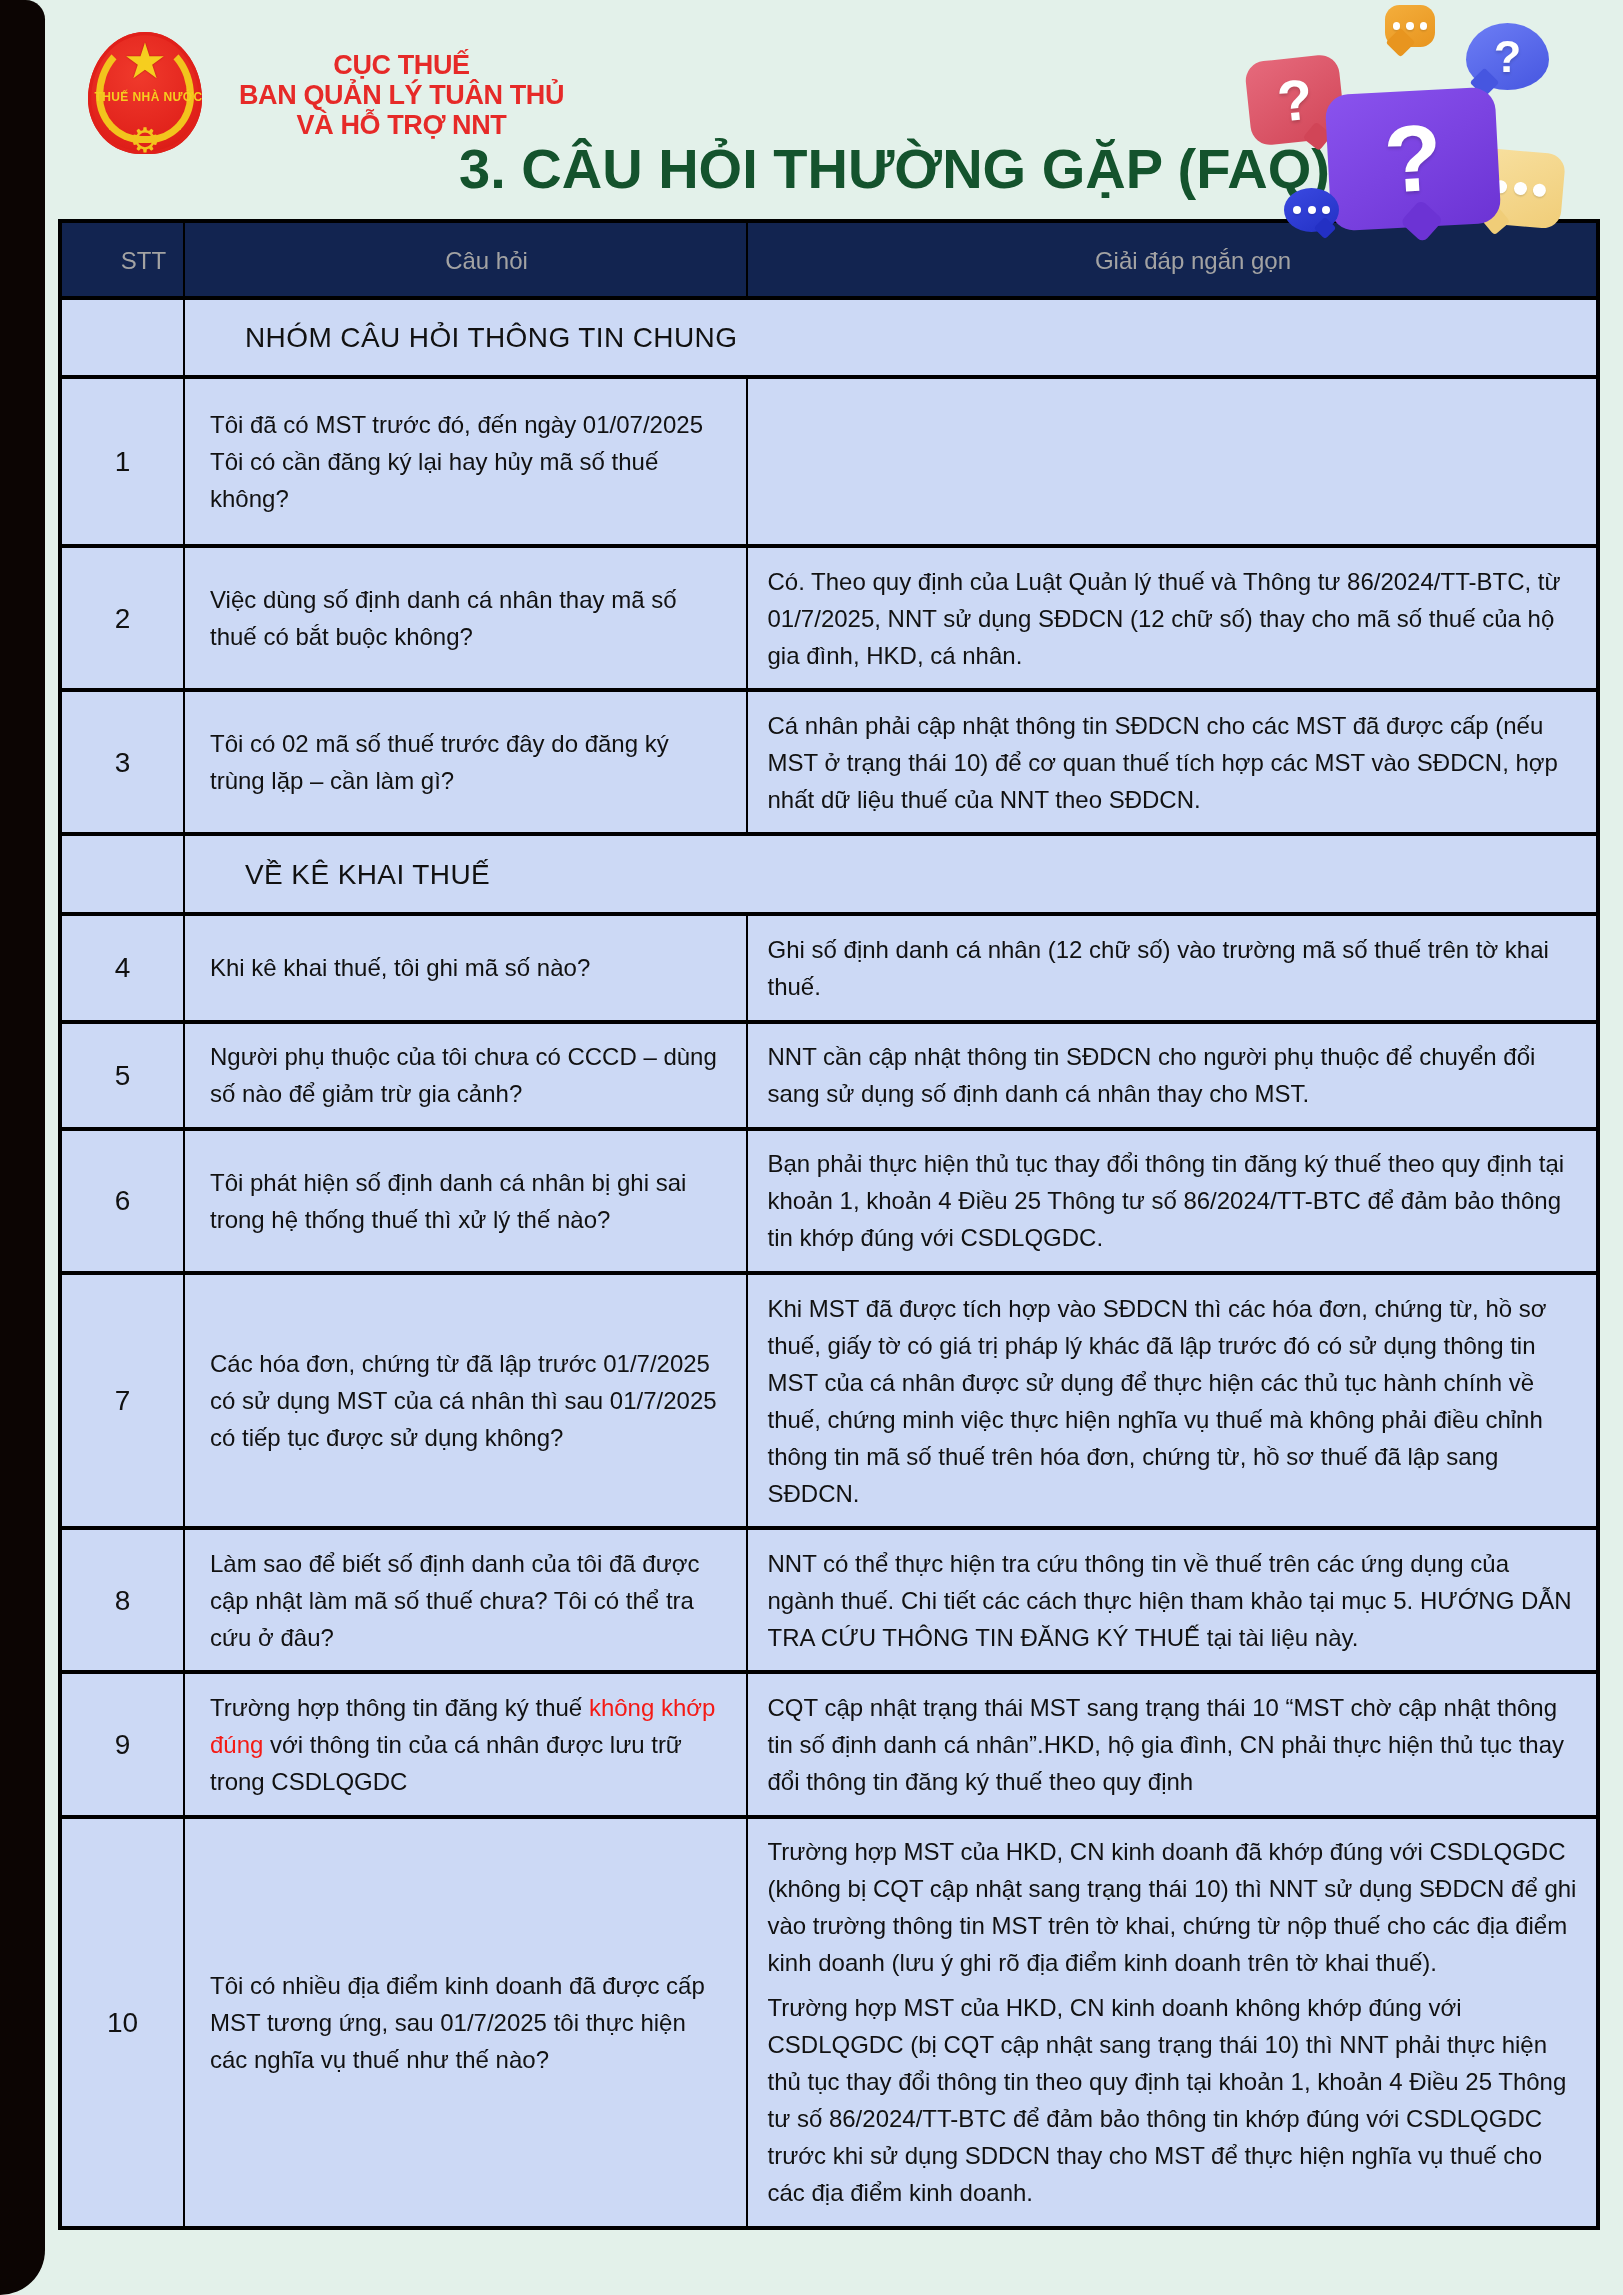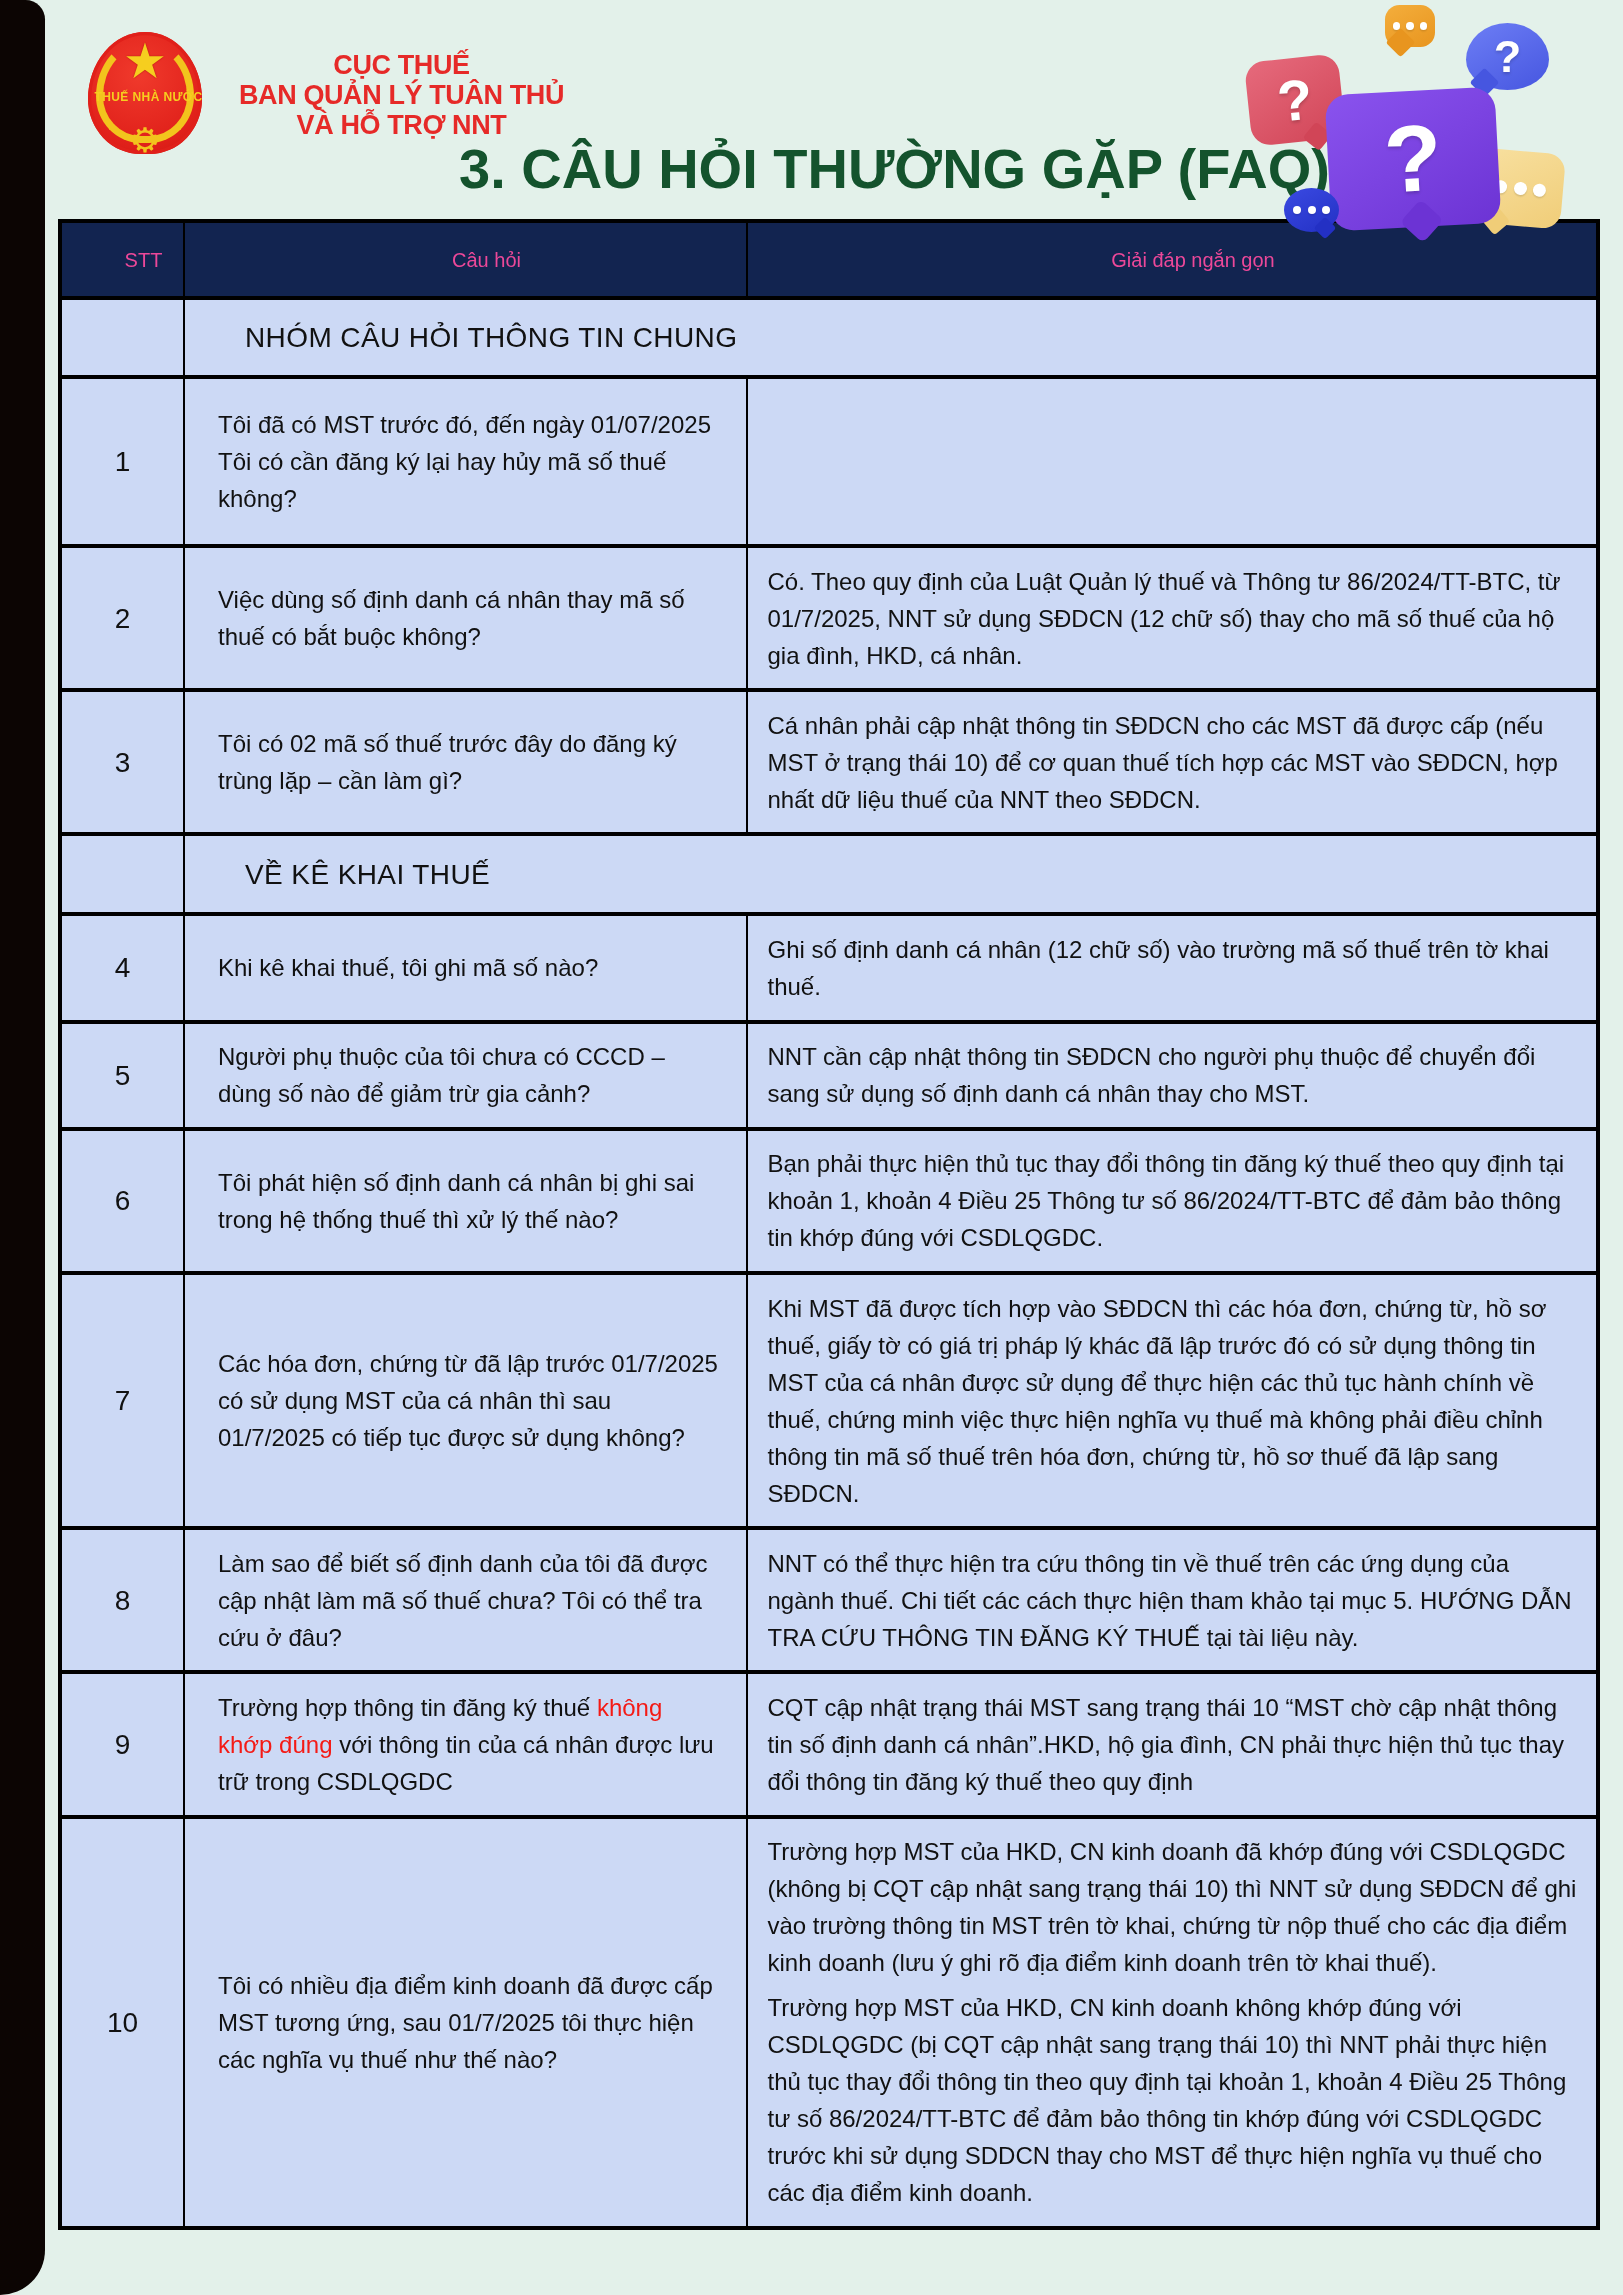--- a/index.html
+++ b/index.html
@@ -66,22 +66,22 @@
 
   
   .faq-table { position:absolute; left:58px; top:219px; width:1542px;
                border:4px solid #000; background:#ccd9f5; z-index:3; }
   .trow { display:grid; grid-template-columns:123px 563px 1fr; background:#ccd9f5; }
   .trow.section { grid-template-columns:123px 1fr; }
   .trow + .trow { border-top:4px solid #000; }
   .trow.head { background:#122450; min-height:73px; }
   .c { display:flex; flex-direction:column; justify-content:center; padding:14.6px 19.5px; font-size:24px; line-height:37px; color:#111; }
   .c.stt { align-items:center; padding:8px 3.2px; border-right:2.4px solid #000; font-size:28px; }
-  .c.q { border-right:2.4px solid #000; padding-left:33px; padding-right:24px; }
-  .trow.head .c { color:#ec4899; align-items:center; font-size:20px; line-height:29px; padding:9.7px; justify-content:flex-start; padding-top:23px;margin-left:42px; }
+  .c.q { border-right:2.4px solid #000; padding-left:25px; padding-right:24px; }
+  .trow.head .c { color:#a3a3a3; align-items:center; font-size:24px; line-height:29px; padding:9.7px; justify-content:flex-start; padding-top:23px;margin-left:42px; }
   .trow.head .c.stt, .trow.head .c.q { border-right:2.4px solid #000; }
   .c.span { padding-left:60px; font-size:28px; letter-spacing:0.4px; }
   .red { color:#f41a15; }
   .para { margin:0; }
   .para + .para { margin-top:8px; }
 </style>
 </head>
 <body>
 
 <div class="page">

